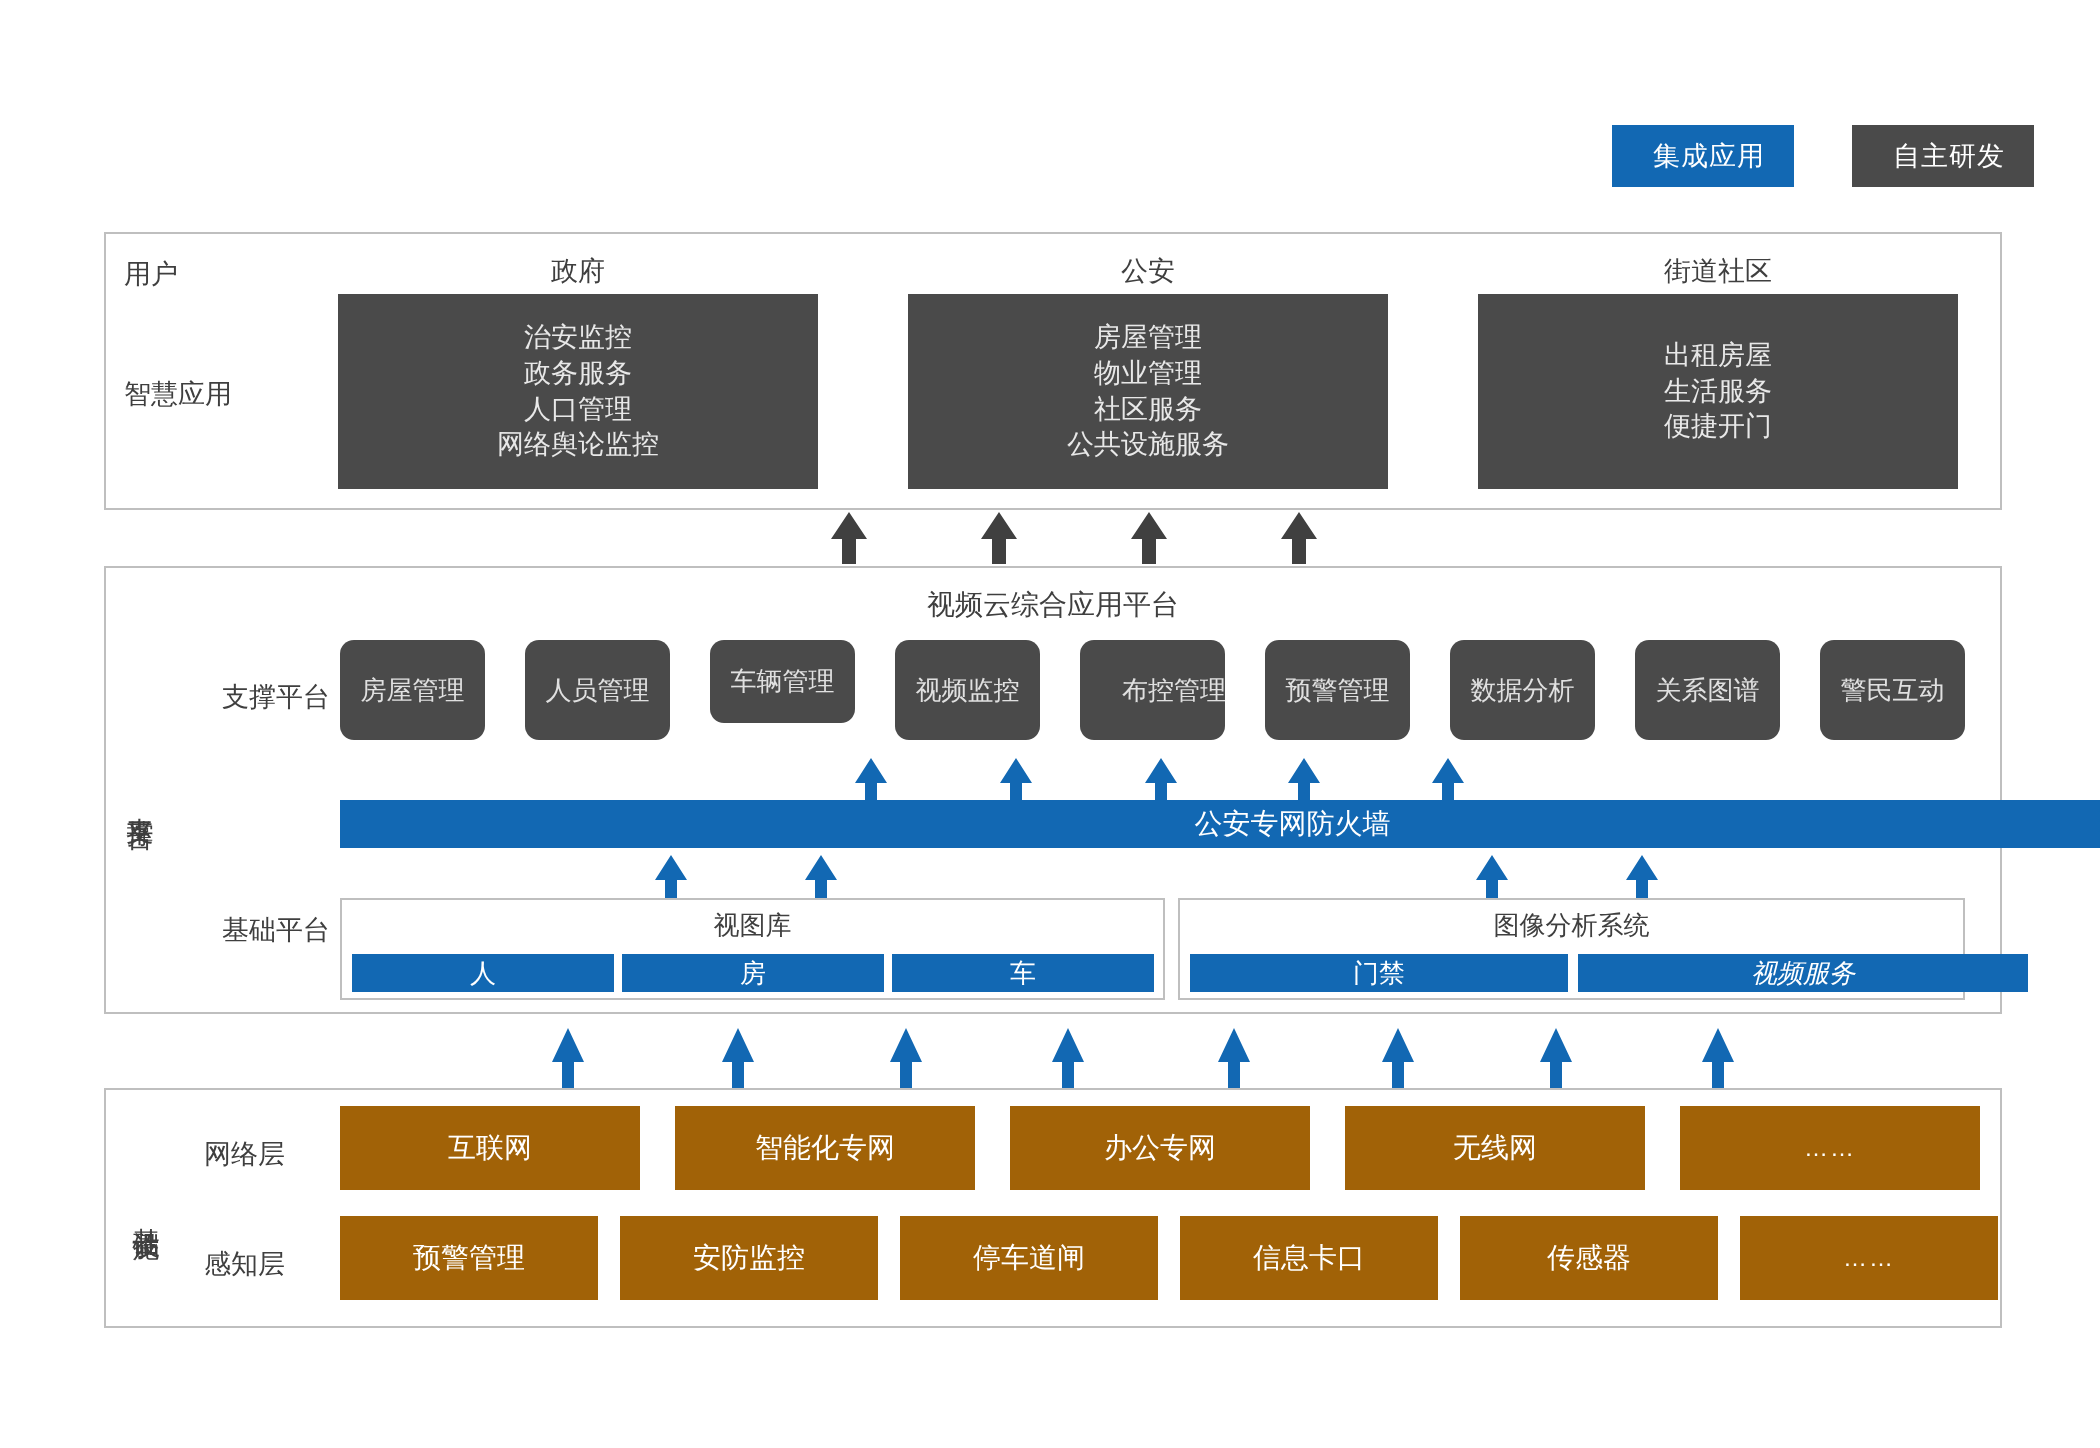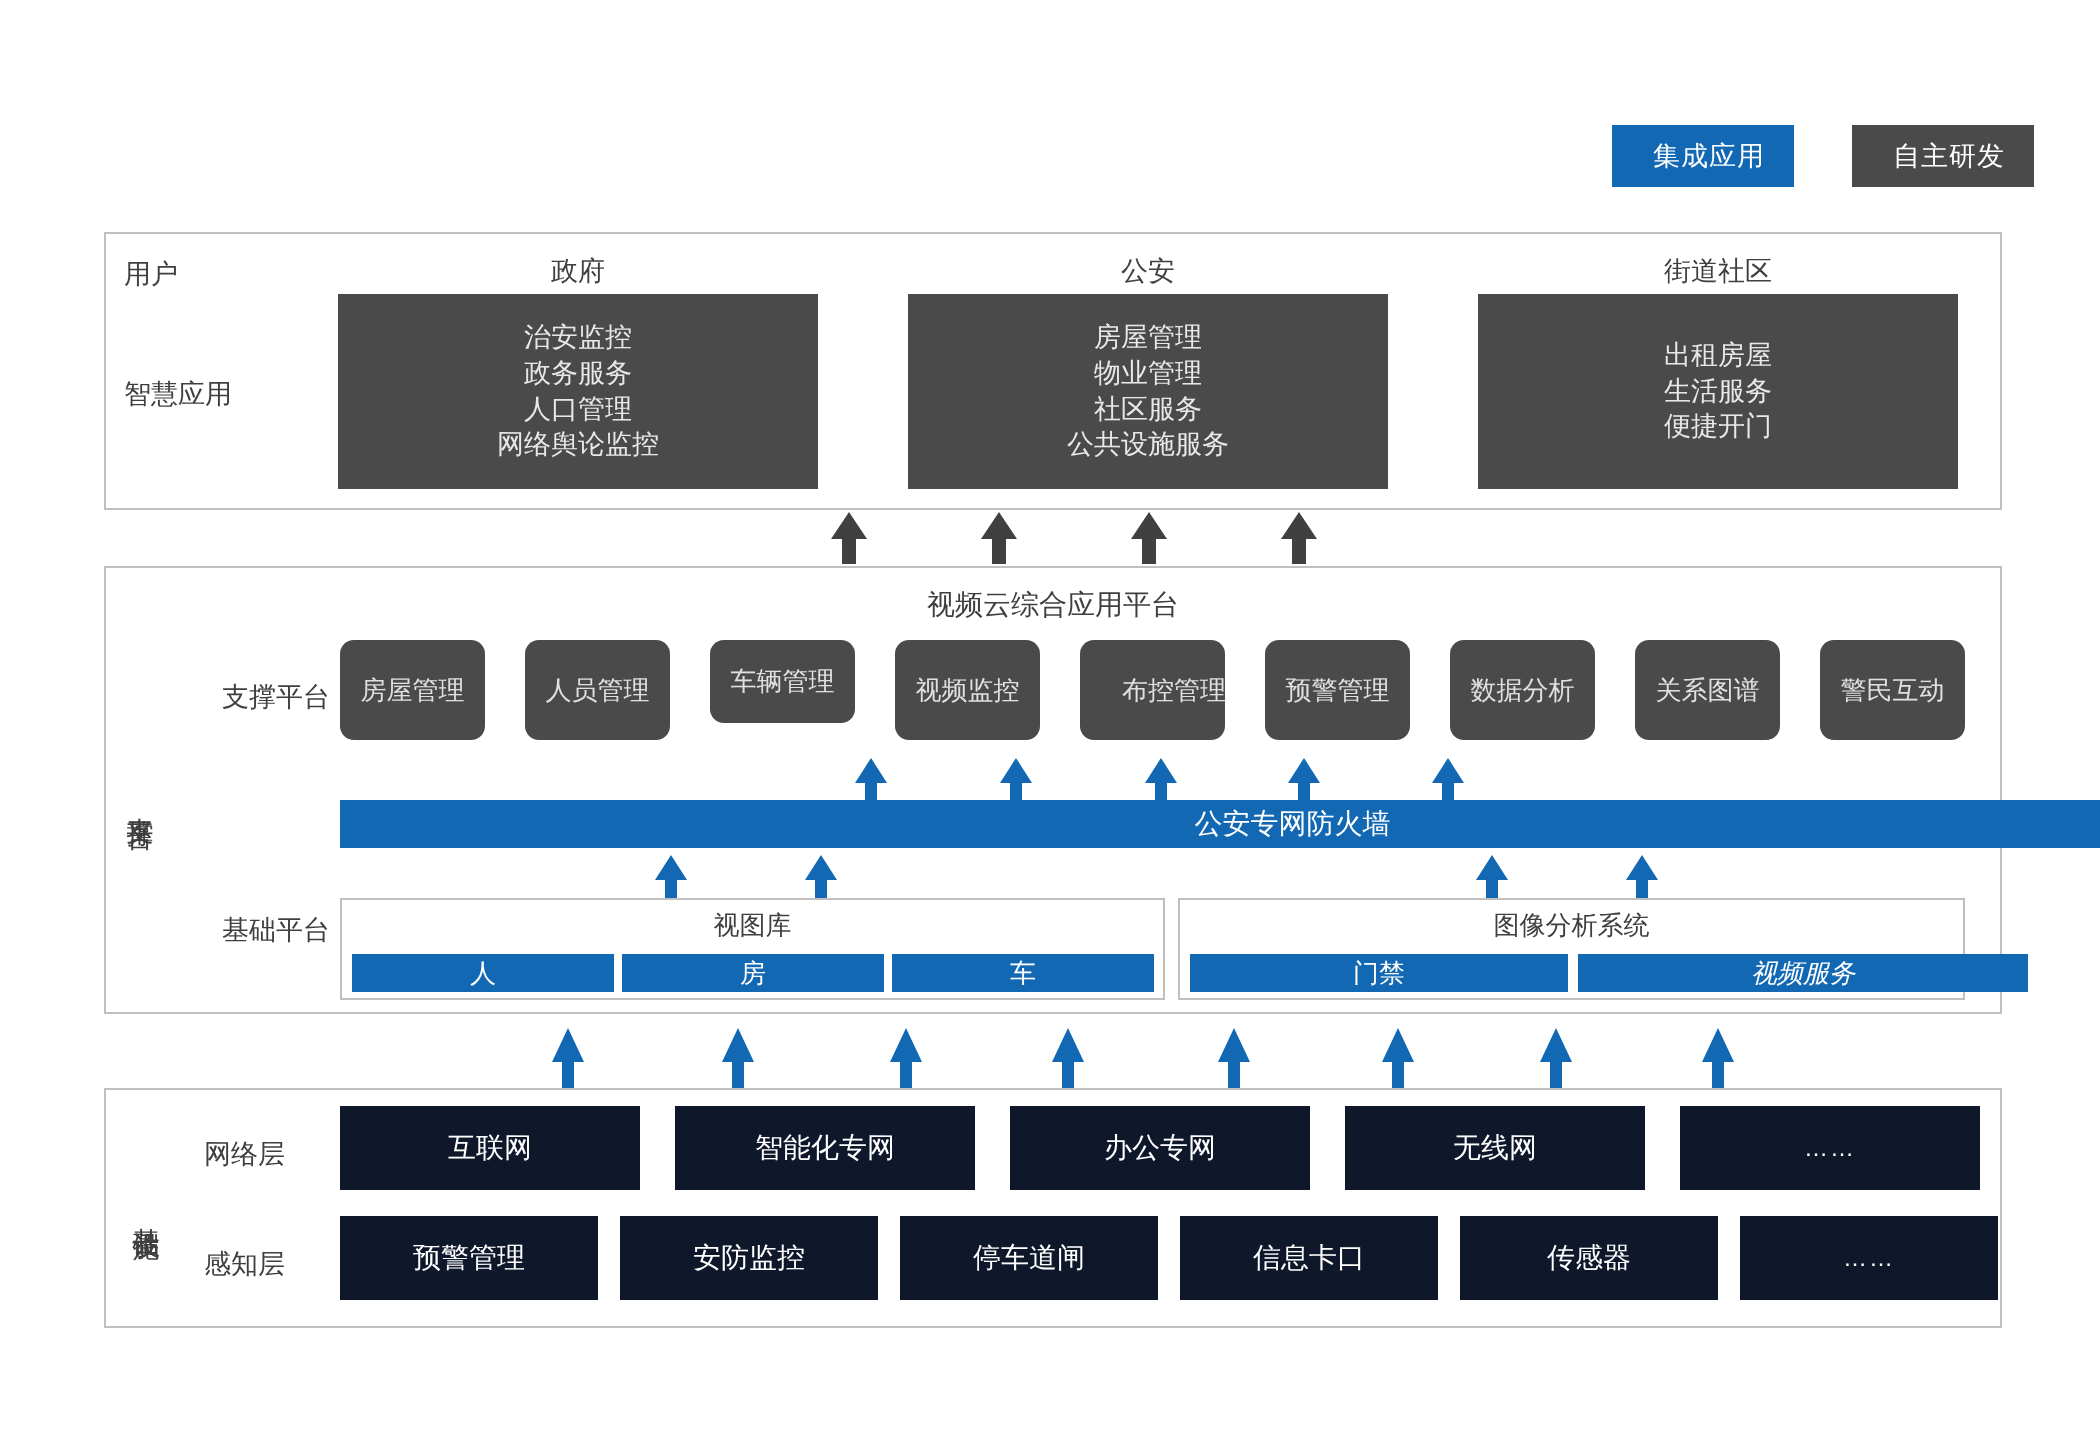--- a/index.html
+++ b/index.html
@@ -109,21 +109,21 @@
     background: #1268b3;
     color: #ffffff;
     display: flex; align-items: center; justify-content: center;
     font-size: 26px;
     white-space: nowrap;
   }
 
   
   .tile {
     position: absolute;
-    background: #0f172a;
+    background: #a16207;
     color: #ffffff;
     display: flex; align-items: center; justify-content: center;
     font-size: 28px;
     white-space: nowrap;
   }
   .tile.dots { font-size: 24px; letter-spacing: 2px; }
 
   
   .arrow { position: absolute; }
   .arrow svg { display: block; }

